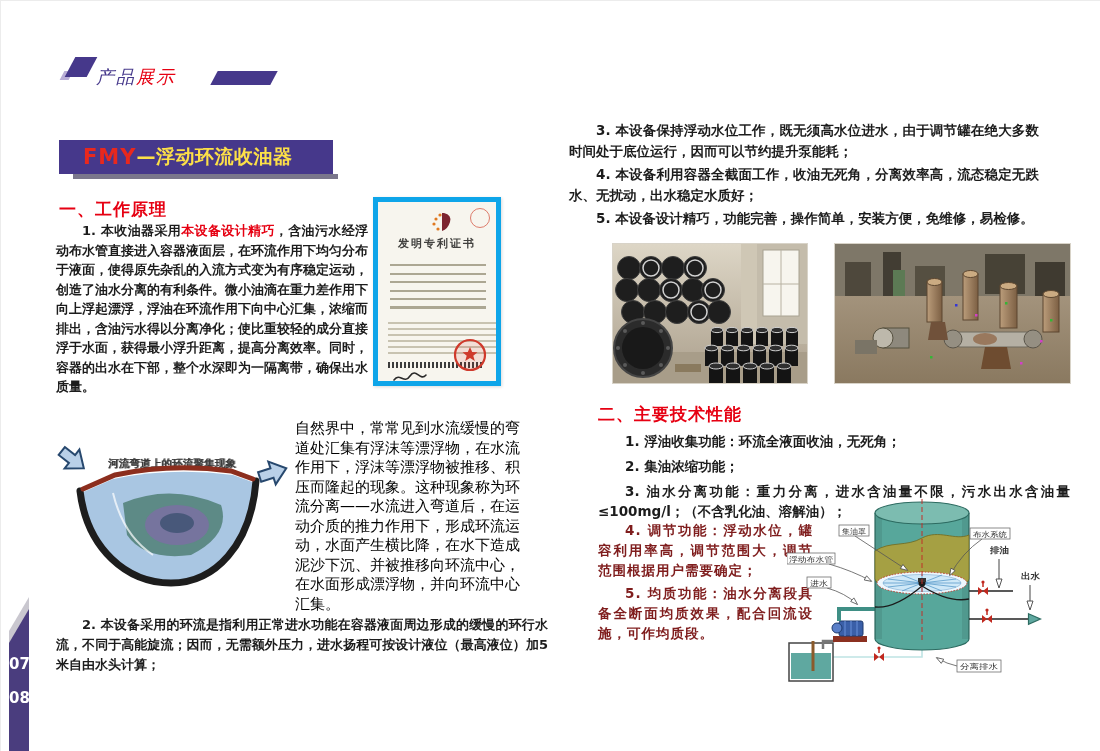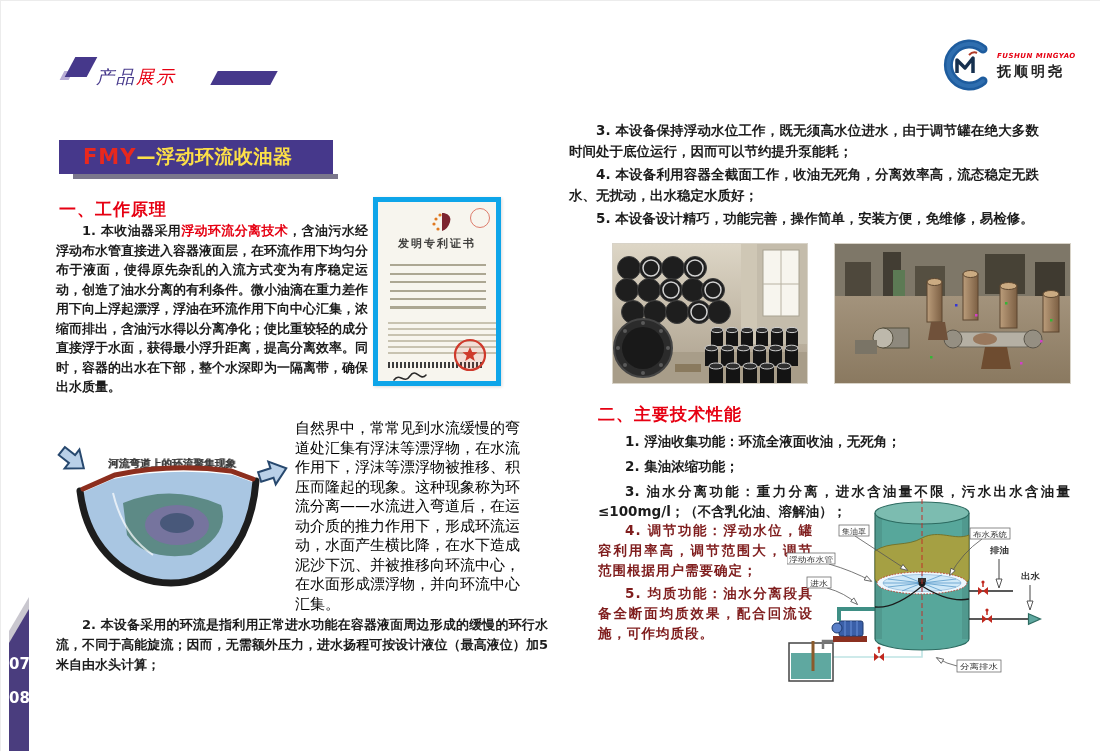--- a/index.html
+++ b/index.html
@@ -79,38 +79,28 @@
 
 <div class="page">
 
   <div class="brand">
     <span class="bl bl1"></span>
     <span class="bl bl2"></span>
     <span class="brand-cn"><i class="t1">产品</i><i class="t2">展示</i></span>
     <span class="bl bl3"></span>
   </div>
 
-  <div class="logo">
-    <svg width="54" height="56" viewBox="0 0 54 56">
-      <path d="M44,12 A21,21 0 1,0 44,44" fill="none" stroke="#1e5c9e" stroke-width="9" stroke-linecap="round"></path>
-      <path d="M44,12 A21,21 0 1,0 44,44" fill="none" stroke="#3f7fc0" stroke-width="4" stroke-linecap="round" opacity=".5"></path>
-      <path d="M18,36 L18,23 L26,31 L34,21 L34,36" fill="none" stroke="#16304f" stroke-width="3.5" stroke-linejoin="round"></path>
-      <path d="M30,18 q4,-4 8,-2" fill="none" stroke="#b03a28" stroke-width="2"></path>
-    </svg>
-    <div class="logo-en">FUSHUN MINGYAO</div>
-    <div class="logo-cn">抚顺明尧</div>
-  </div>
 
   <div class="title-banner">
     <span class="fmy">FMY</span>
       <span class="rest">—浮动环流收油器</span>
   </div>
 
   <div class="sec-heading h1">一、工作原理</div>
-  <p class="para p1 indent"><span>1. 本收油器采用</span><span class="em">浮动环流分离技术</span><span>，含油污水经浮动布水管直接进入容器液面层，在环流作用下均匀分布于液面，使得原先杂乱的入流方式变为有序稳定运动，创造了油水分离的有利条件。微小油滴在重力差作用下向上浮起漂浮，浮油在环流作用下向中心汇集，浓缩而排出，含油污水得以分离净化；使比重较轻的成分直接浮于水面，获得最小浮升距离，提高分离效率。同时，容器的出水在下部，整个水深即为一隔离带，确保出水质量。</span></p>
+  <p class="para p1 indent"><span>1. 本收油器采用</span><span class="em">本设备设计精巧</span><span>，含油污水经浮动布水管直接进入容器液面层，在环流作用下均匀分布于液面，使得原先杂乱的入流方式变为有序稳定运动，创造了油水分离的有利条件。微小油滴在重力差作用下向上浮起漂浮，浮油在环流作用下向中心汇集，浓缩而排出，含油污水得以分离净化；使比重较轻的成分直接浮于水面，获得最小浮升距离，提高分离效率。同时，容器的出水在下部，整个水深即为一隔离带，确保出水质量。</span></p>
 
   <div class="cert">
     <div class="cert-stamp-top"></div>
     <svg class="cert-logo" width="28" height="24" viewBox="0 0 28 24">
       <circle cx="6" cy="14" r="1.6" fill="#e07820"></circle>
         <circle cx="8" cy="9" r="1.6" fill="#e07820"></circle>
       <circle cx="12" cy="5" r="1.6" fill="#e07820"></circle>
         <circle cx="10" cy="19" r="1.6" fill="#e07820"></circle>
       <path d="M16,3 q8,2 6,9 q-2,7 -8,9 L14,3 Z" fill="#7c2430"></path>
     </svg>

